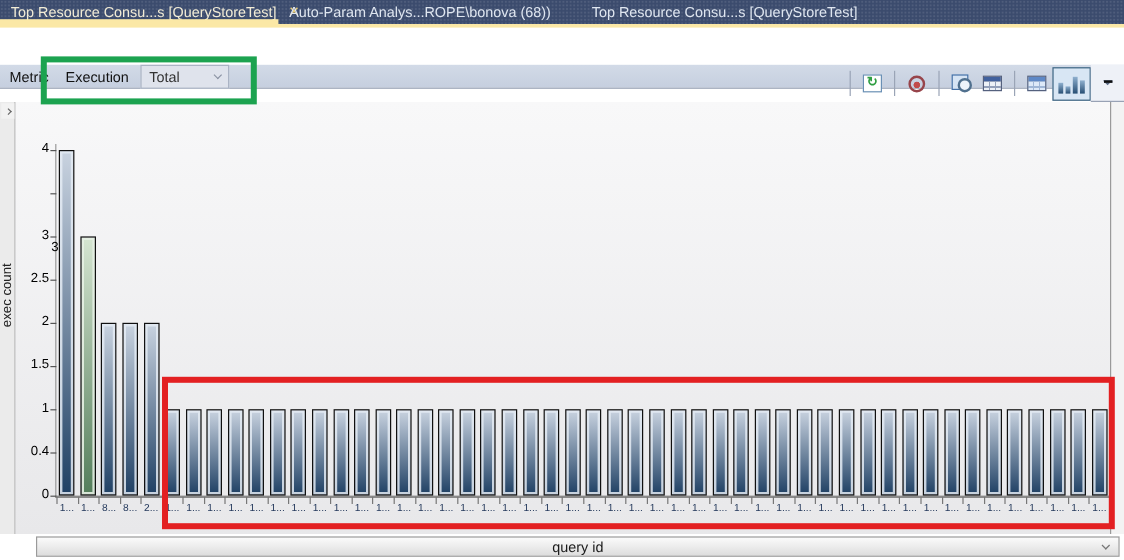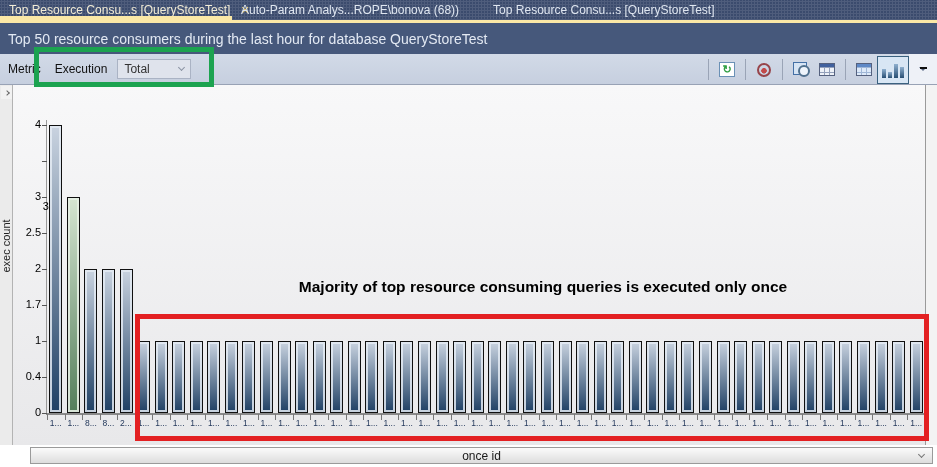--- a/index.html
+++ b/index.html
@@ -19,21 +19,21 @@
   .tab3 { margin-left:16px; }
   .active-underline { position:absolute; left:0; top:16px; width:232px; height:4px; background:#fbe8a6; }
   .cream-line { position:absolute; left:0; top:20px; width:937px; height:3px; background:#fbe8a6; }
 
   
   .titlebar { position:absolute; left:0; top:23px; width:937px; height:31px; background:#46587b;
     display:flex; align-items:center; padding-left:8px; }
   .titlebar span { color:#e3e9f3; font-size:14px; }
 
   
-  .toolbar { position:absolute; left:0; top:54px; width:937px; height:31px;
+  .toolbar { position:absolute; left:0; top:54px; width:937px; height:20px;
     background:linear-gradient(#d2dae7,#c6cfdf); border-bottom:1px solid #98a2b5;
     display:flex; align-items:center; font-size:12px; color:#111; }
   .tb-label { margin-left:8px; }
   .dd { height:20px; background:#f1f1f1; border:1px solid #8a8a8a; display:flex; align-items:center;
     padding:0 6px; font-size:12px; color:#000; }
   .dd-metric { margin-left:12px; width:152px; }
   .dd-stat { margin-left:10px; width:74px;text-align:center; }
   .dd.disabled { background:#dfe3ec; border-color:#aab3c4; color:#333; }
   .dd .spacer { flex:1; }
   .chev-down { width:5px; height:5px; border-right:1.4px solid #555; border-bottom:1.4px solid #555;
@@ -122,23 +122,20 @@
     <div class="tab">
       <span>Auto-Param Analys...ROPE\bonova (68))</span>
     </div>
     <div class="tab tab3">
       <span>Top Resource Consu...s [QueryStoreTest]</span>
     </div>
   </div>
   <div class="active-underline"></div>
   <div class="cream-line"></div>
 
-  <div class="titlebar">
-    <span>Top 50 resource consumers during the last hour for database QueryStoreTest</span>
-  </div>
 
   <div class="toolbar">
     <span class="tb-label">Metric</span>
     <span class="tb-label stat-label">Execution</span>
     <div class="dd dd-stat disabled">
       <span>Total</span>
       <span class="spacer"></span>
       <span class="chev-down"></span>
     </div>
 
@@ -181,30 +178,29 @@
     <div class="left-gutter">
       <div class="collapse-btn">
         <span class="chev-right"></span>
       </div>
       <div class="ylab">exec count</div>
     </div>
 
     <div class="plot" id="plot">
       <div class="y-axis-line"></div>
       <div class="x-axis-line"></div>
-      <div class="annot-text">Majority of top resource consuming queries is executed only once</div>
       <div class="red-box"></div>
     <div class="ytick-dash" style="left: 29px; top: 327.5px;"></div>
         <div class="ytick-label" style="left: 0px; top: 321px;">0</div>
         <div class="ytick-dash" style="left: 29px; top: 291.5px;"></div>
         <div class="ytick-label" style="left: 0px; top: 285px;">0.4</div>
         <div class="ytick-dash" style="left: 29px; top: 255.5px;"></div>
         <div class="ytick-label" style="left: 0px; top: 249px;">1</div>
         <div class="ytick-dash" style="left: 29px; top: 219.5px;"></div>
-        <div class="ytick-label" style="left: 0px; top: 213px;">1.7</div>
+        <div class="ytick-label" style="left: 0px; top: 213px;">1.5</div>
         <div class="ytick-dash" style="left: 29px; top: 183.5px;"></div>
         <div class="ytick-label" style="left: 0px; top: 177px;">2</div>
         <div class="ytick-dash" style="left: 29px; top: 147.5px;"></div>
         <div class="ytick-label" style="left: 0px; top: 141px;">2.5</div>
         <div class="ytick-dash" style="left: 29px; top: 111.5px;"></div>
         <div class="ytick-label" style="left: 0px; top: 105px;">3</div>
         <div class="ytick-dash" style="left: 29px; top: 75.5px;"></div>
         <div class="ytick-label" style="left: 17px; top: 69px; margin-top: 46px;">3.5</div>
         <div class="ytick-dash" style="left: 29px; top: 39.5px;"></div>
         <div class="ytick-label" style="left: 0px; top: 33px;">4</div>
@@ -358,17 +354,17 @@
         <div class="bar" style="left: 879.16px; top: 256px; height: 72px;"></div>
         <div class="xlab" style="left: 876.88px; width: 17.56px;">1...</div>
         <div class="bar" style="left: 896.72px; top: 256px; height: 72px;"></div>
         <div class="xlab" style="left: 894.44px; width: 17.56px;">1...</div>
       </div>
 
     <div class="right-gutter"></div>
   </div>
 
   <div class="footer">
-    <span>once id</span>
+    <span>query id</span>
     <span class="chev-down"></span>
   </div>
 
 </div>
 
 </body></html>

